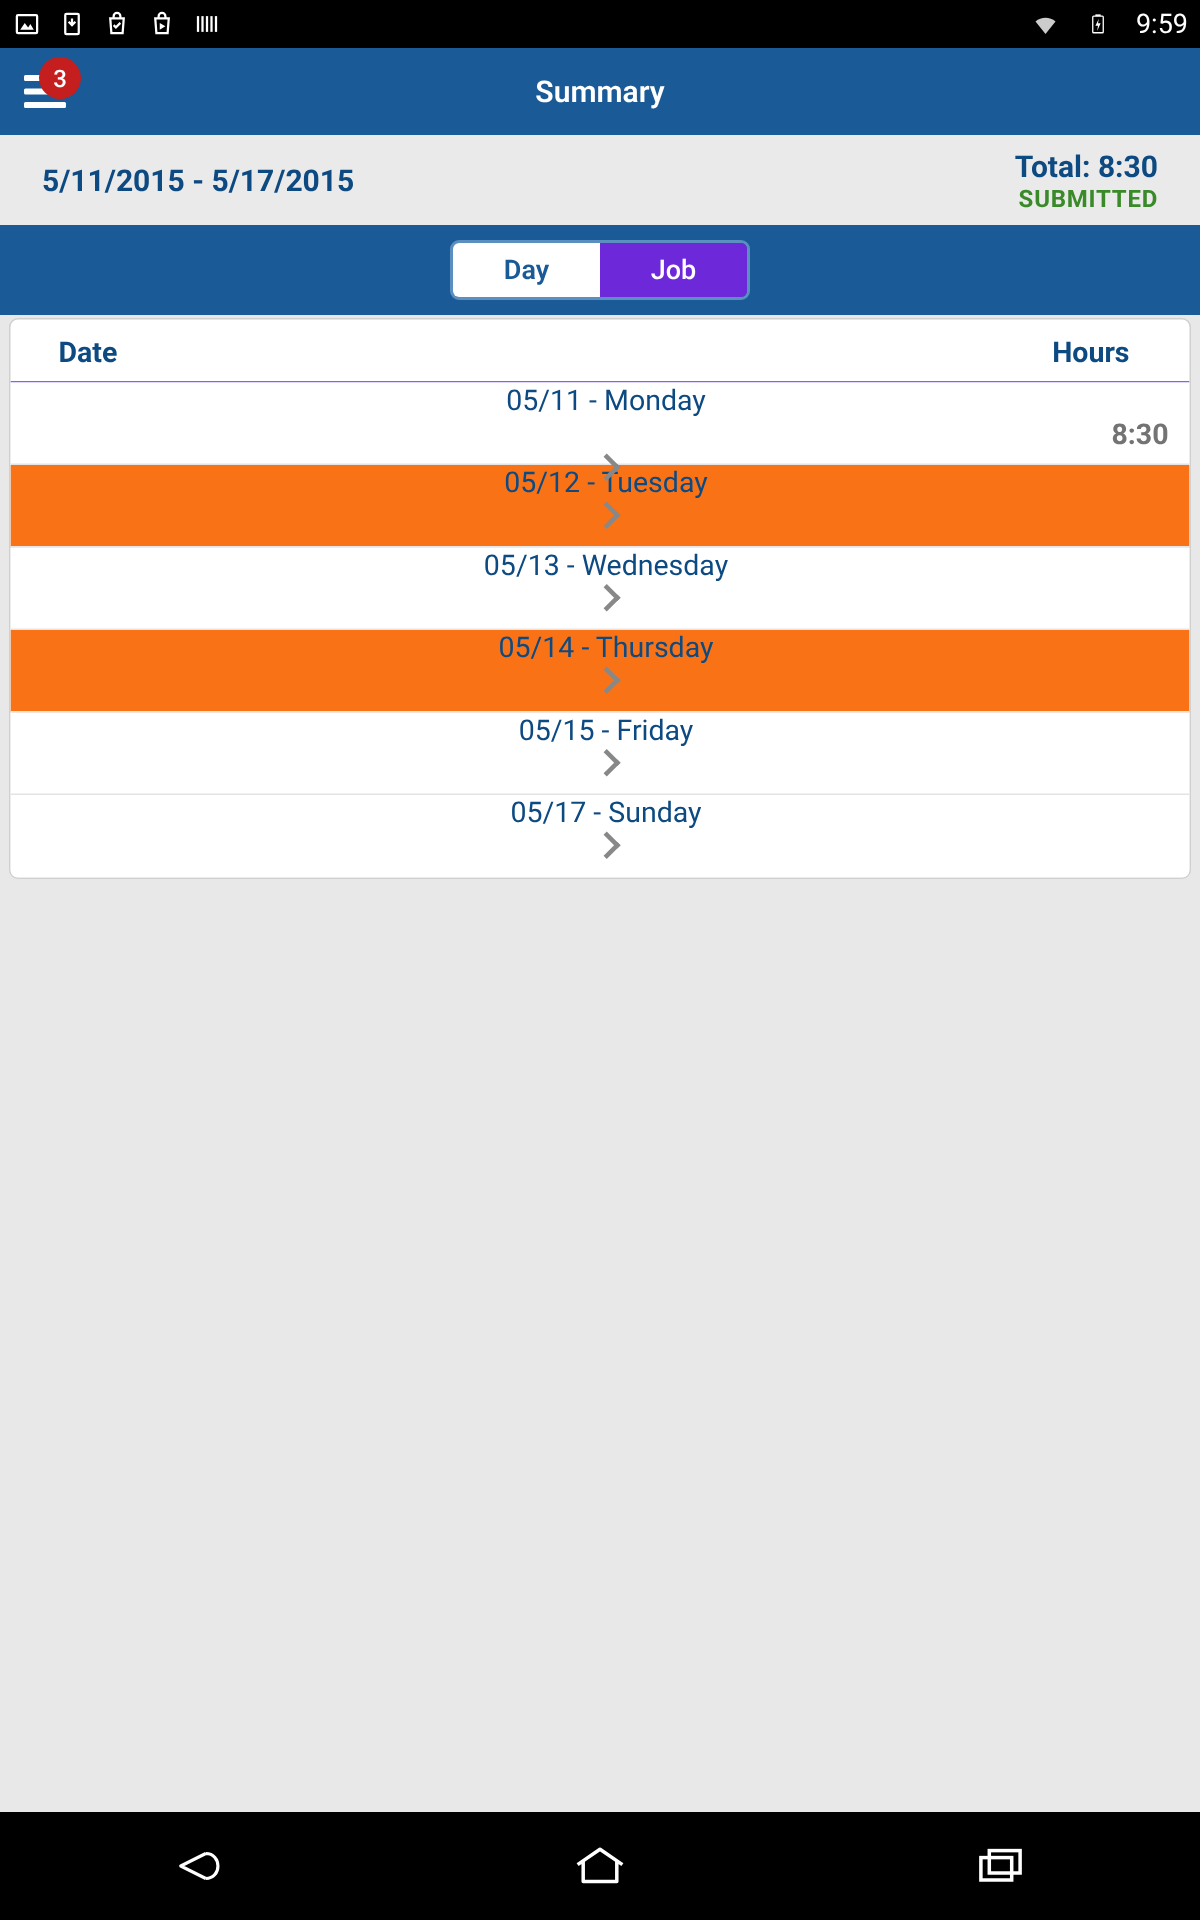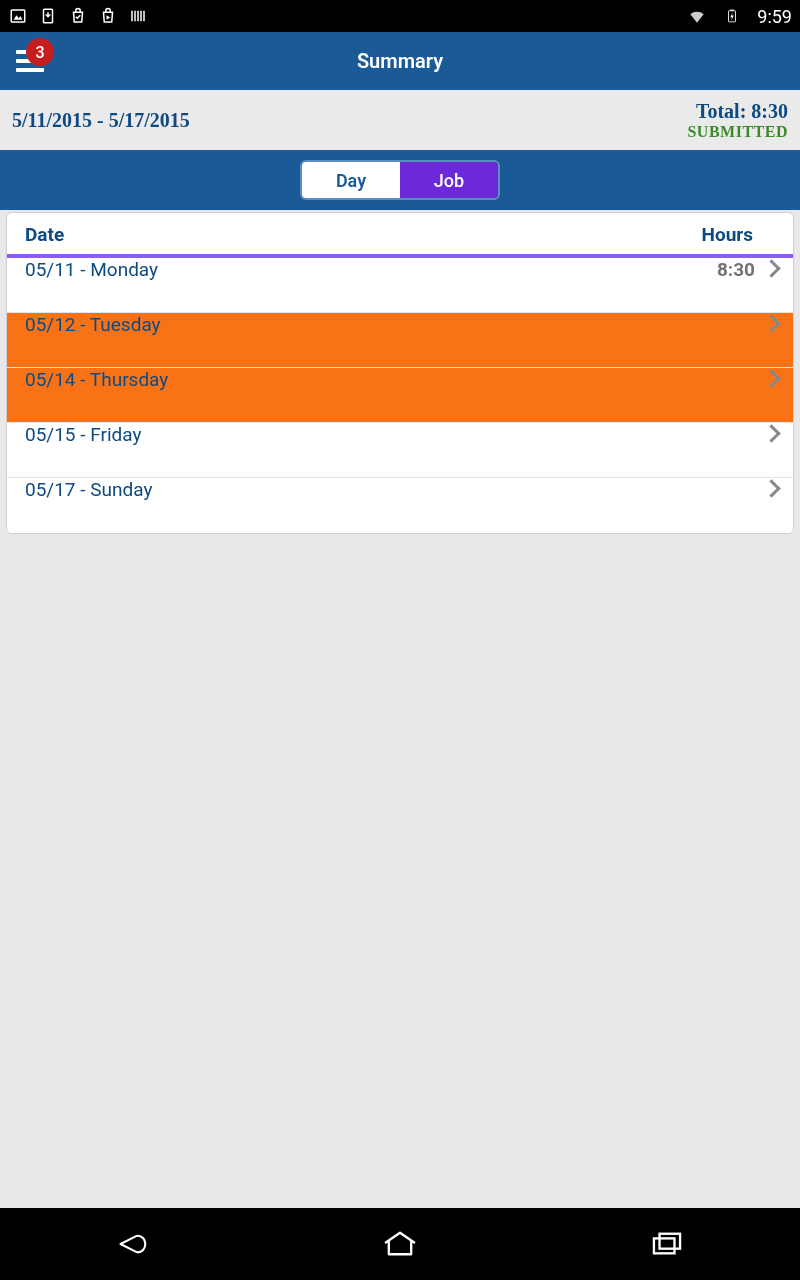--- a/index.html
+++ b/index.html
@@ -20,21 +20,21 @@
   .hamburger { display: flex; flex-direction: column; gap: 5px; }
   .hamburger span { display: block; width: 28px; height: 4px; background: #fff; border-radius: 1px; }
   .badge {
     position: absolute; top: 6px; right: 6px; background: #c41e1e; color: #fff;
     width: 28px; height: 28px; border-radius: 50%; display: flex; align-items: center;
     justify-content: center; font-size: 16px; font-weight: 500;
   }
   .app-title { position: absolute; left: 50%; transform: translateX(-50%); color: #fff; font-size: 20px; font-weight: 600; }
   
   .subheader {
-    height: 60px; background: #eaeaea; display: flex; align-items: center; padding: 0 12px; font-family: Liberation Serif, serif;
+    height: 60px; background: #eaeaea; display: flex; align-items: center; padding: 0 28px;
   }
   .date-range { color: #0e4a82; font-size: 20px; font-weight: 700; }
   .totals { margin-left: auto; text-align: right; }
   .total-label { color: #0e4a82; font-size: 20px; font-weight: 700; }
   .status-label { color: #3a8a2a; font-size: 16px; font-weight: 700; letter-spacing: 0.5px; }
   
   .segmented-bar {
     height: 60px; background: #1a5a96; display: flex; align-items: center; justify-content: center;
   }
   .segmented {
@@ -42,28 +42,28 @@
   }
   .seg-btn {
     width: 98px; display: flex; align-items: center; justify-content: center; font-size: 18px;
     cursor: pointer; font-weight: 500;
   }
   .seg-btn.active { background: #fff; color: #1a5a96; font-weight: 600; }
   .seg-btn.inactive { background: #6d28d9; color: #fff; }
   
   .list-container { margin: 2px 6px 0 6px; background: #fff; border-radius: 6px; overflow: hidden; border: 1px solid #d0d0d0; }
   .list-header {
-    display: flex; padding: 10px 18px 8px 18px; border-bottom: 4px solid #8b5cf6;
+    display: flex; padding: 10px 18px 8px 32px; border-bottom: 1px solid #8b5cf6;
   }
   .list-header .col-date { color: #0e4a82; font-size: 19px; font-weight: 700; }
   .list-header .col-hours { margin-left: auto; color: #0e4a82; font-size: 19px; font-weight: 700; padding-right: 22px; }
   
   .list-row {
-    display: flex; height: 55px; padding: 0 10px 0 18px;
-    border-bottom: 1px solid #e4e4e4; cursor: pointer;
+    display: flex; align-items: center; height: 55px; padding: 0 10px 0 18px;
+    border-bottom: 1px solid #e4e4e4; cursor: pointer; flex-direction: column;
   }
   .list-row.odd { background: #fff; }
   .list-row.even { background: #f97316; }
   .row-date { color: #0e4a82; font-size: 19px; }
   .row-hours { margin-left: auto; color: #737373; font-size: 19px; font-weight: 700; padding-right: 4px; }
   .chevron {
     width: 20px; height: 20px; margin-left: 4px; position: relative;
   }
   .chevron::before {
     content: ""; position: absolute; width: 10px; height: 10px;
@@ -173,20 +173,25 @@
   <div class="list-row odd">
     <div class="row-date">05/11 - Monday</div>
     <div class="row-hours">8:30</div>
     <div class="chevron"></div>
   </div>
   <div class="list-row even">
     <div class="row-date">05/12 - Tuesday</div>
     <div class="row-hours"></div>
     <div class="chevron"></div>
   </div>
+  <div class="list-row odd">
+    <div class="row-date">05/13 - Wednesday</div>
+    <div class="row-hours"></div>
+    <div class="chevron"></div>
+  </div>
   <div class="list-row even">
     <div class="row-date">05/14 - Thursday</div>
     <div class="row-hours"></div>
     <div class="chevron"></div>
   </div>
   <div class="list-row odd">
     <div class="row-date">05/15 - Friday</div>
     <div class="row-hours"></div>
     <div class="chevron"></div>
   </div>

